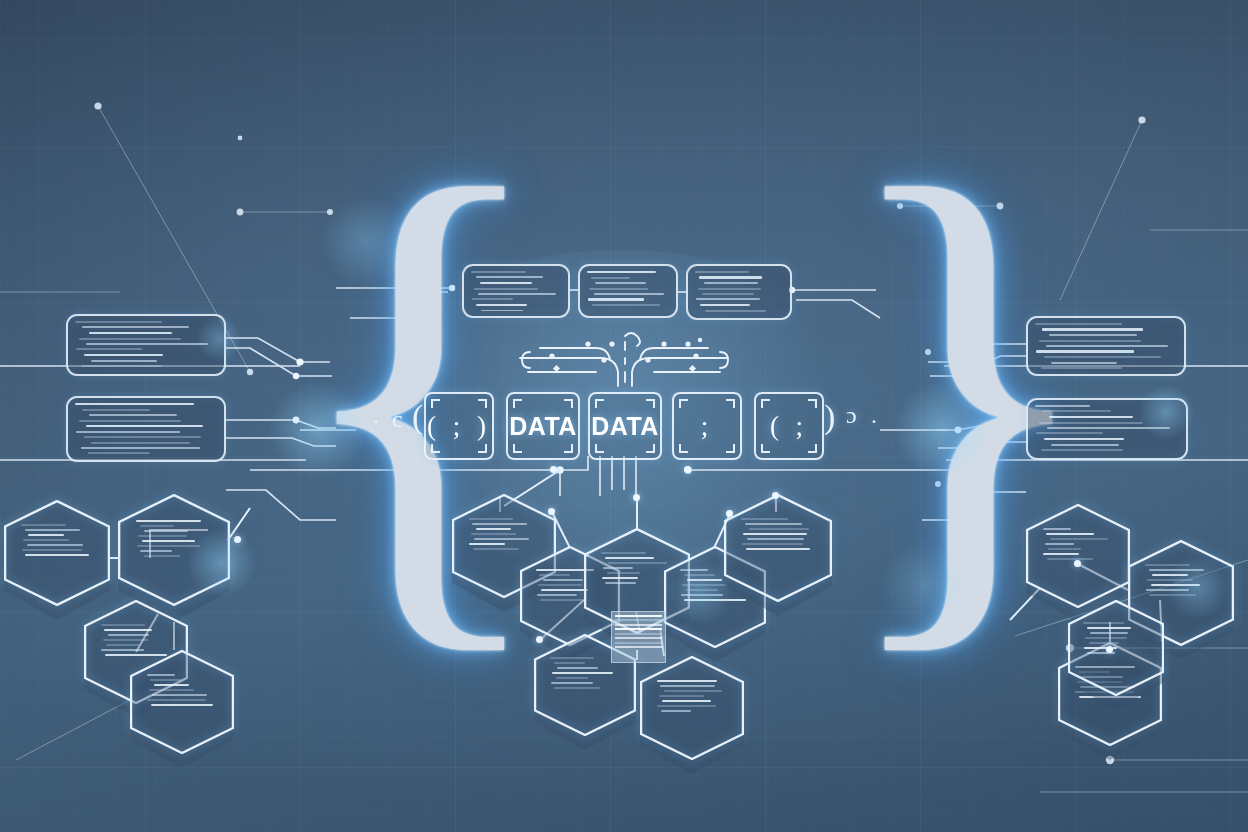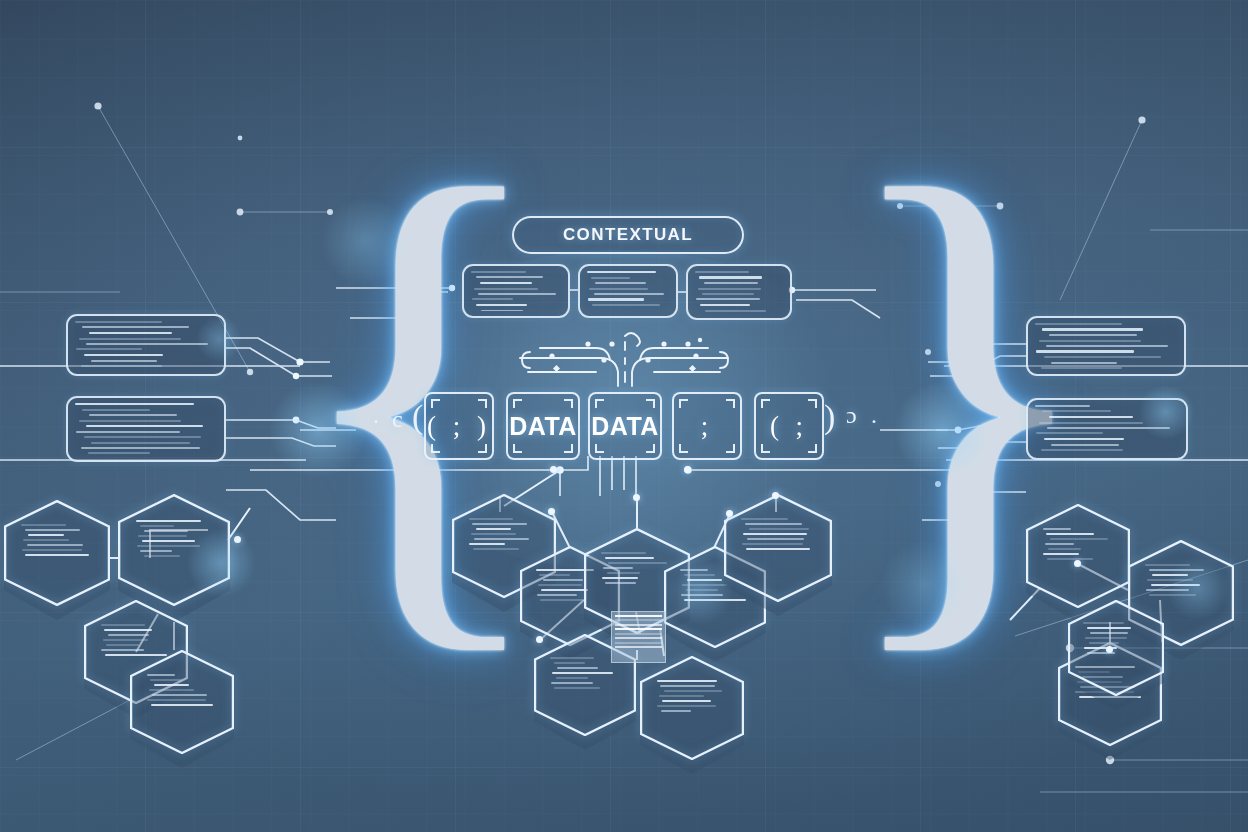--- a/index.html
+++ b/index.html
@@ -333,21 +333,20 @@
   </svg>
 
   <div class="brace" id="brace-left">{</div>
   <div class="brace" id="brace-right">}</div>
 
   <div class="glowspot" style="left:268px; top:382px; width:100px; height:96px; opacity:.85;"></div>
   <div class="glowspot" style="left:892px; top:382px; width:100px; height:96px; opacity:.85;"></div>
   <div class="glowspot" style="left:320px; top:196px; width:90px; height:90px; opacity:.5;"></div>
   <div class="glowspot" style="left:880px; top:540px; width:90px; height:90px; opacity:.45;"></div>
 
-  <div id="pill">CONTEXTUAL</div>
 
   <div id="panel-host">
       <div class="panel" style="left: 462px; top: 264px; width: 108px; height: 54px;">
         <div class="ptext">
           <div class="pl d" style="width: 61%; margin-left: 0%;"></div>
           <div class="pl " style="width: 75%; margin-left: 5%;"></div>
           <div class="pl b" style="width: 58%; margin-left: 10%;"></div>
           <div class="pl d" style="width: 72%; margin-left: 3%;"></div>
           <div class="pl " style="width: 86%; margin-left: 8%;"></div>
           <div class="pl d" style="width: 46%; margin-left: 1%;"></div>

